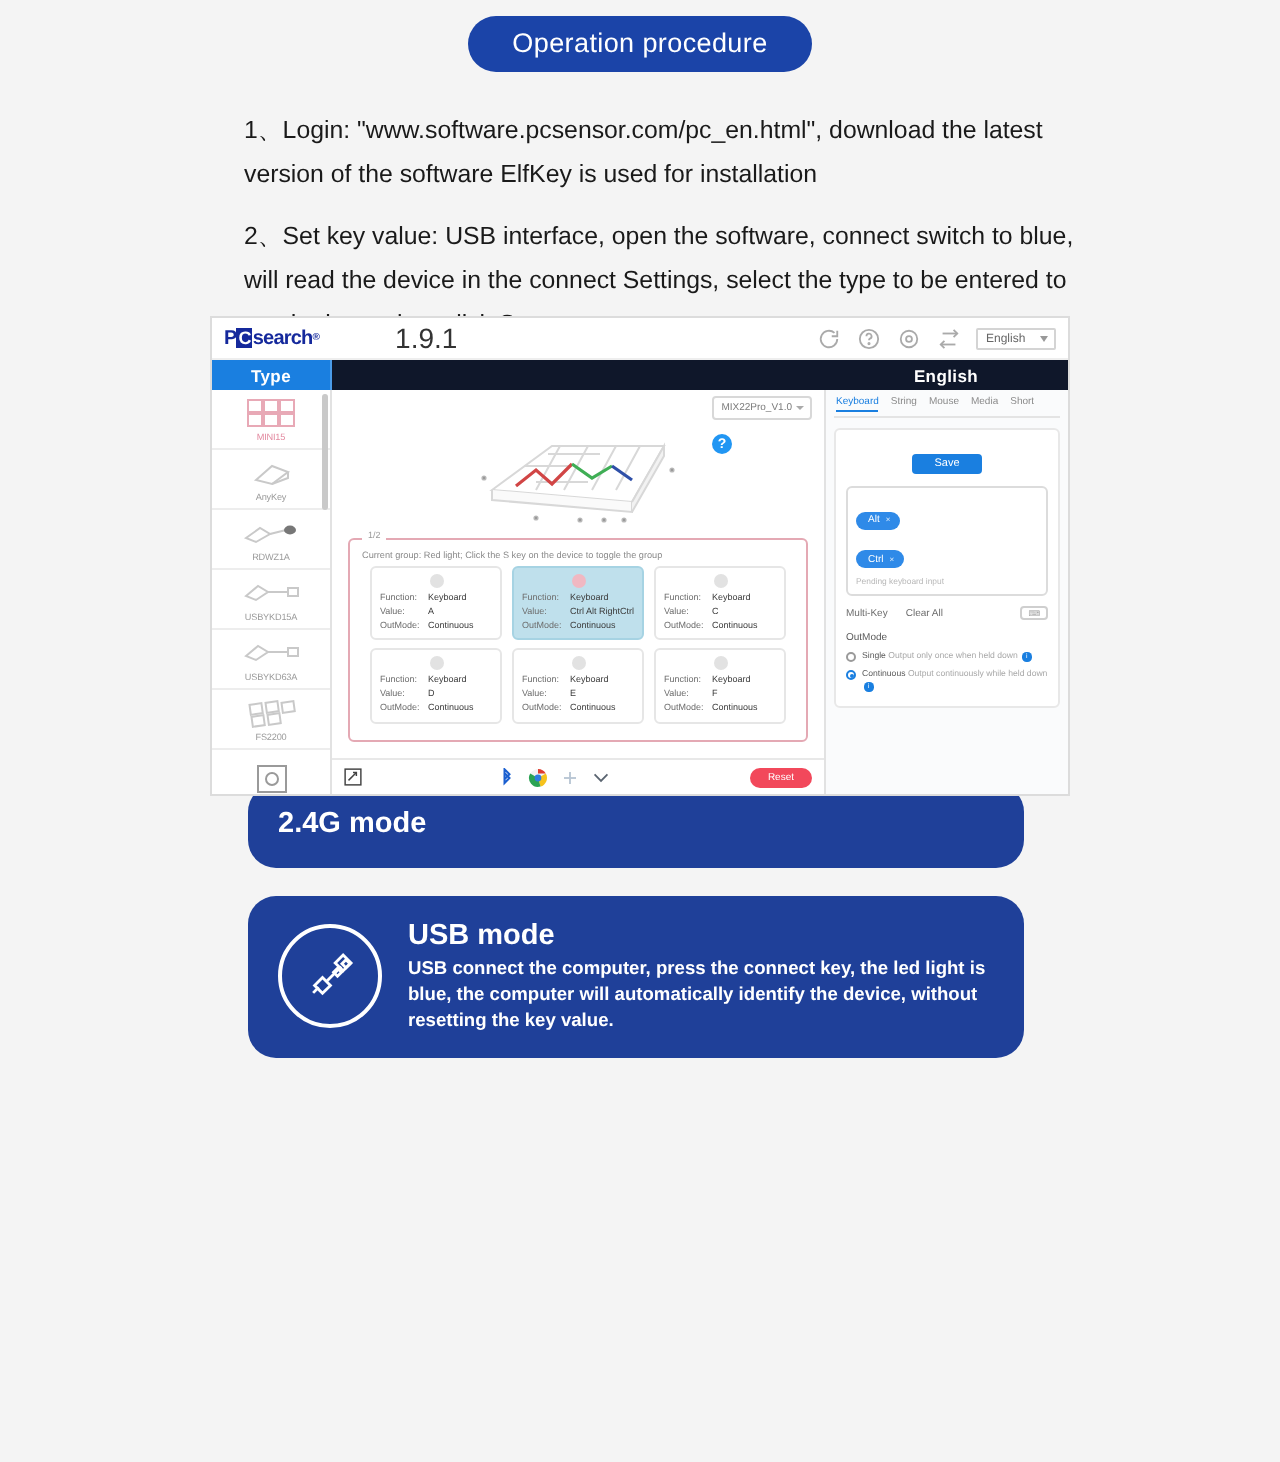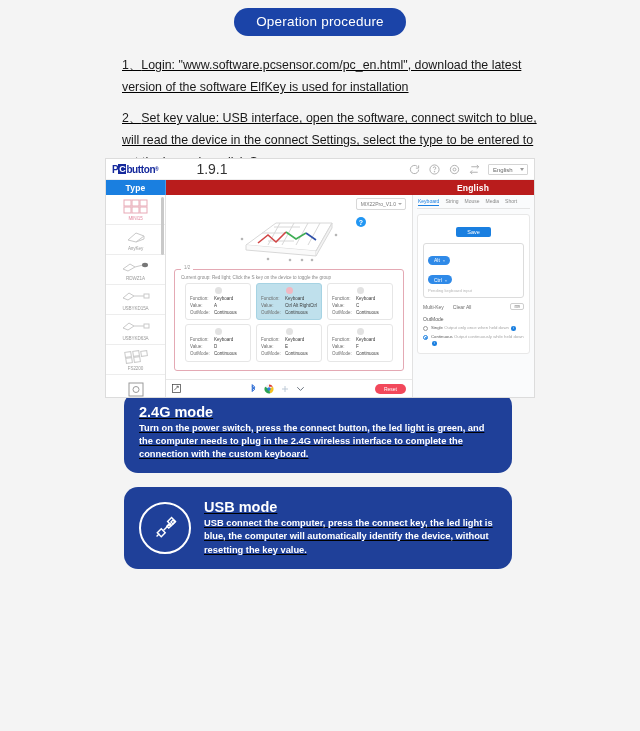--- a/index.html
+++ b/index.html
@@ -2,21 +2,21 @@
 <html><head>
 <meta charset="utf-8">
 <style>
   * { box-sizing: border-box; margin: 0; padding: 0; }
   html, body {
     width: 640px; height: 731px;
     background: #f4f4f4;
     font-family: "Liberation Sans", sans-serif;
     overflow: hidden;
   }
-  .page { position: relative; width: 640px; height: 731px; background:#f4f4f4;text-decoration:underline; }
+  .page { position: relative; width: 640px; height: 731px; background:#f4f4f4; }
 
   
   .op-badge-wrap { text-align:center; padding-top:8px; }
   .op-badge {
     display:inline-block;
     background:#1b44a8;
     color:#fff;
     font-size:13.5px;
     padding:6px 22px 7px;
     border-radius:16px;
@@ -58,21 +58,21 @@
     padding:1px 8px 1px 4px; border-radius:1px; position:relative;
     width:40px; height:11px; line-height:9px;
   }
   .lang-select .caret {
     position:absolute; right:3px; top:3px;
     border-left:2.5px solid transparent; border-right:2.5px solid transparent;
     border-top:3px solid #999;
   }
 
   
-  .sw-colhead { display:flex; height:15px; background:#b91c1c; }
+  .sw-colhead { display:flex; height:15px; background:#0f172a; }
   .sw-colhead > div {
     color:#fff; font-size:8.5px; font-weight:bold;
     display:flex; align-items:center; justify-content:center;
     letter-spacing:.2px;
   }
   .ch-type { width:60px; background:#1a7fe0; border-right:1px solid #4a9be8; }
   .ch-intro { flex:1;margin-top:44px; }
   .ch-func { width:122px; }
 
   .sw-body { display:flex; height:204px; }
@@ -246,21 +246,21 @@
       <span class="step-indent">set the key value, click Save</span>
     </div>
   </div>
 
   <div class="sw-window">
 
     <div class="sw-titlebar">
       <span class="logo">
         <span class="logo-p">P</span>
           <span class="logo-box">C</span>
-          <span>button</span>
+          <span>search</span>
           <span class="logo-sup">®</span>
       </span>
       <span class="sw-version">1.9.1</span>
       <span class="sw-icons">
         <svg class="hicon" viewBox="0 0 24 24" fill="none" stroke="#777" stroke-width="2">
           <path d="M21 12a9 9 0 1 1-3-6.7"></path>
             <polyline points="21 3 21 9 15 9"></polyline>
         </svg>
         <svg class="hicon" viewBox="0 0 24 24" fill="none" stroke="#777" stroke-width="2">
           <circle cx="12" cy="12" r="10"></circle>
@@ -595,21 +595,20 @@
       <div class="mode-badge">BT</div>
       <div>
         <div class="mode-title">BT mode</div>
         <div class="mode-desc">Turn on the power switch, press the connect key, the led light is red, the computer, mobile phone and so on can search for the custom keyboard, use Bluetooth to pair with it, you can complete the connection.</div>
       </div>
     </div>
 
     <div class="mode-card">
       <div>
         <div class="mode-title">2.4G mode</div>
-        <div class="mode-desc">Turn on the power switch, press the connect button, the led light is green, and the computer needs to plug in the 2.4G wireless interface to complete the connection with the custom keyboard.</div>
       </div>
     </div>
 
     <div class="mode-card">
       <div class="mode-badge">
         <svg width="30" height="30" viewBox="0 0 32 32" fill="none" stroke="#fff" stroke-width="1.5">
           <path d="M7 25 L10 22"></path>
           <rect x="9" y="18" width="6" height="6" transform="rotate(-45 12 21)"></rect>
           <path d="M14.5 18.5 L22 11"></path>
           <path d="M20 6 L26 6 L26 12 L20 12 Z" transform="rotate(-45 23 9)"></path>

